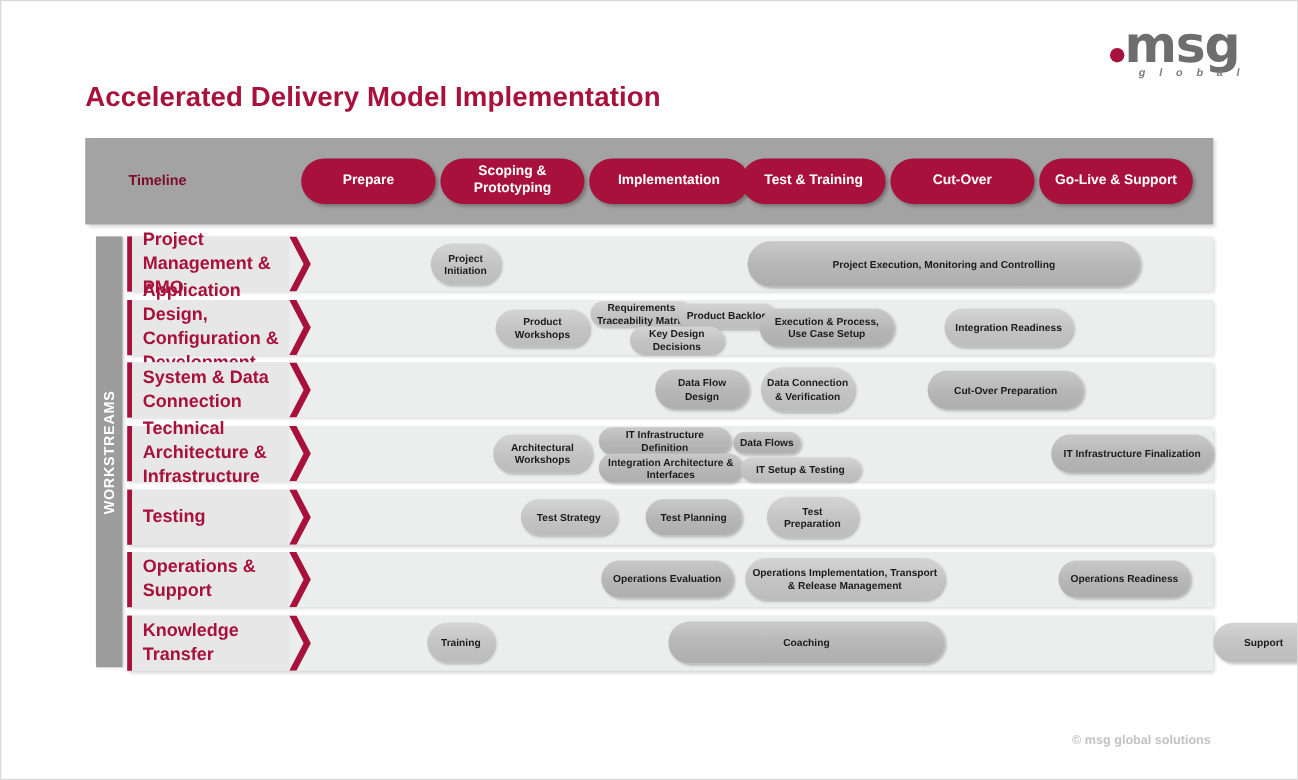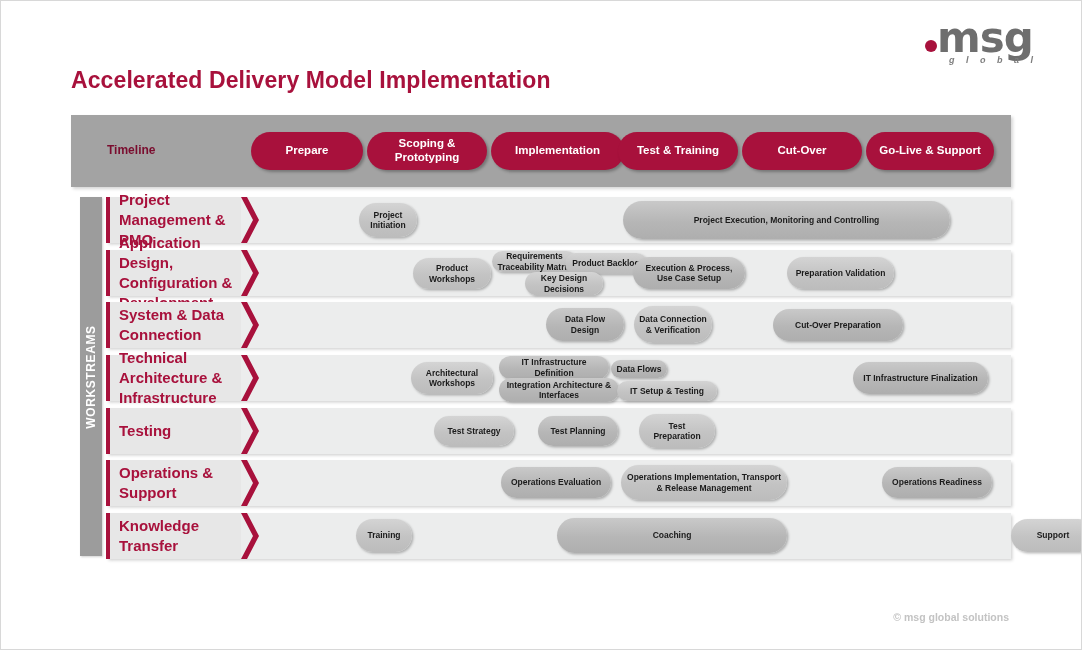--- a/index.html
+++ b/index.html
@@ -250,21 +250,21 @@
           <svg width="20" height="46" viewBox="0 0 20 46">
             <path d="M0 0 H6 L18 23 L6 46 H0 L12 23 Z" fill="#a8113c"></path>
           </svg>
         </div>
         <div class="track">
           <div class="pill light" style="left: 152px; width: 78px; top: 8px; height: 31px;">Product Workshops</div>
           <div class="pill light" style="left: 231px; width: 85px; top: 1px; height: 21px;">Requirements Traceability Matrix</div>
           <div class="pill light" style="left: 304px; width: 82px; top: 3px; height: 21px;">Product Backlog</div>
           <div class="pill light" style="left: 264px; width: 78px; top: 22px; height: 23px;">Key Design Decisions</div>
           <div class="pill" style="left: 372px; width: 112px; top: 7px; height: 32px;">Execution &amp; Process, Use Case Setup</div>
-          <div class="pill light" style="left: 526px; width: 107px; top: 7px; height: 32px;">Preparation Validation</div>
+          <div class="pill light" style="left: 526px; width: 107px; top: 7px; height: 32px;">Integration Readiness</div>
         </div>
       </div>
       <div class="row" style="top: 301px;">
         <div class="rowlabel">System &amp; Data Connection</div>
         <div class="chev">
           <svg width="20" height="46" viewBox="0 0 20 46">
             <path d="M0 0 H6 L18 23 L6 46 H0 L12 23 Z" fill="#a8113c"></path>
           </svg>
         </div>
         <div class="track">
@@ -279,21 +279,21 @@
           <svg width="20" height="46" viewBox="0 0 20 46">
             <path d="M0 0 H6 L18 23 L6 46 H0 L12 23 Z" fill="#a8113c"></path>
           </svg>
         </div>
         <div class="track">
           <div class="pill light" style="left: 150px; width: 82px; top: 7px; height: 32px;">Architectural Workshops</div>
           <div class="pill" style="left: 238px; width: 110px; top: 1px; height: 23px;">IT Infrastructure Definition</div>
           <div class="pill" style="left: 350px; width: 56px; top: 5px; height: 18px;">Data Flows</div>
           <div class="pill" style="left: 238px; width: 120px; top: 23px; height: 24px;">Integration Architecture &amp; Interfaces</div>
           <div class="pill light" style="left: 356px; width: 100px; top: 26px; height: 20px;">IT Setup &amp; Testing</div>
-          <div class="pill" style="left: 592px; width: 135px; top: 7px; height: 32px;">IT Infrastructure Finalization</div>
+          <div class="pill" style="left: 615px; width: 135px; top: 7px; height: 32px;">IT Infrastructure Finalization</div>
         </div>
       </div>
       <div class="row" style="top: 407px;">
         <div class="rowlabel">Testing</div>
         <div class="chev">
           <svg width="20" height="46" viewBox="0 0 20 46">
             <path d="M0 0 H6 L18 23 L6 46 H0 L12 23 Z" fill="#a8113c"></path>
           </svg>
         </div>
         <div class="track">

